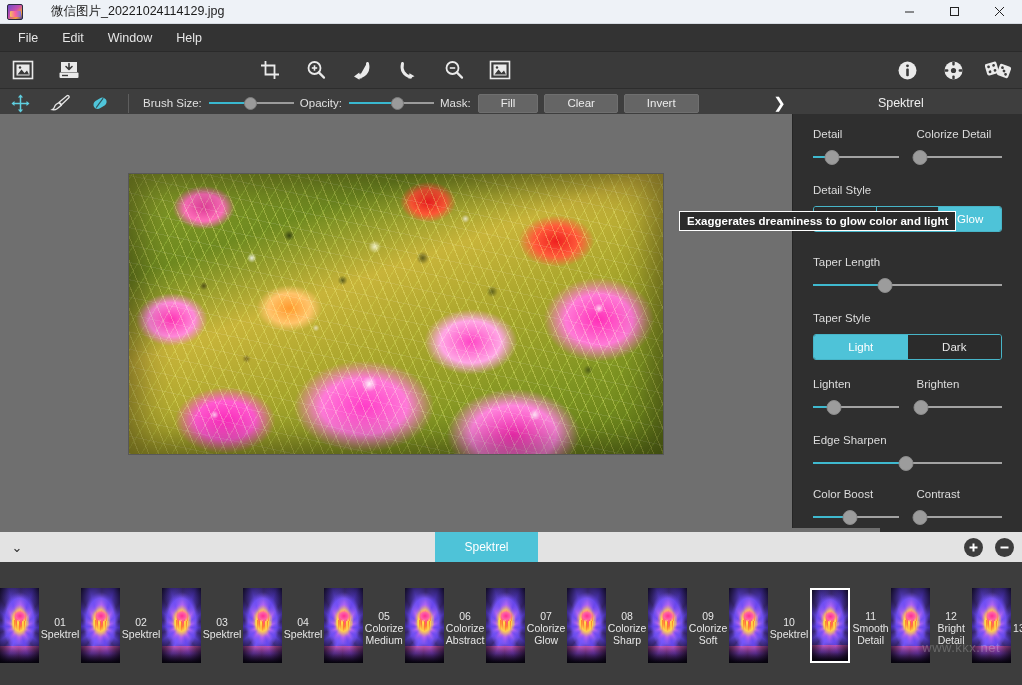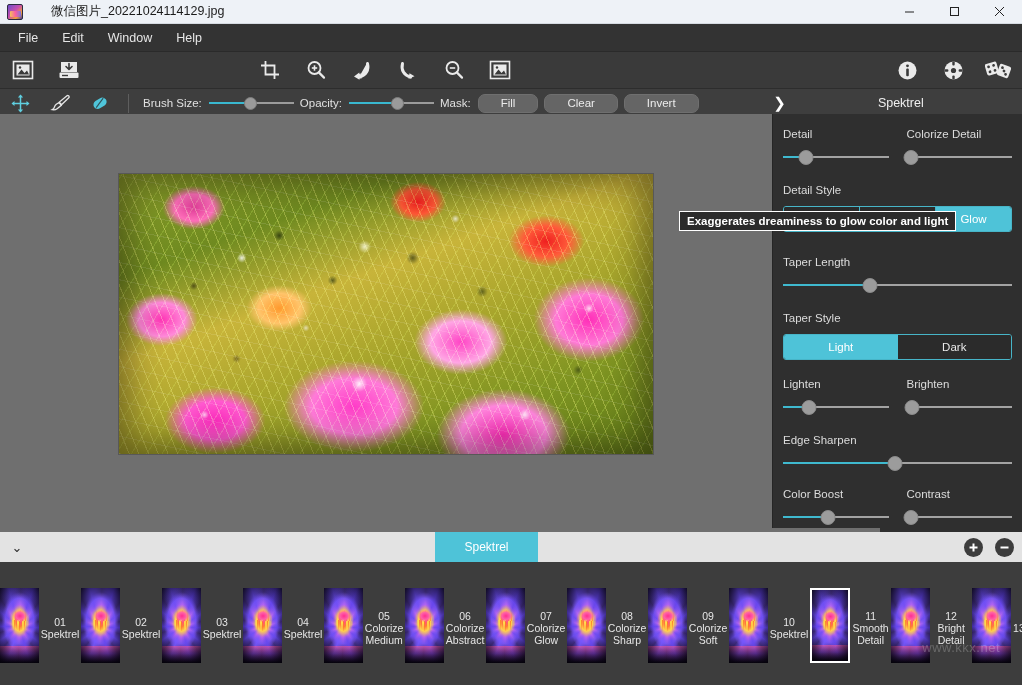--- a/index.html
+++ b/index.html
@@ -65,21 +65,21 @@
   .mini-slider{position:relative;width:85px;height:16px;display:flex;align-items:center;}
   .mini-slider .track{position:absolute;left:0;right:0;height:2px;background:#9b9b9b;}
   .mini-slider .fill{position:absolute;left:0;height:2px;background:#39b8d0;}
   .mini-slider .knob{
     position:absolute;width:13px;height:13px;border-radius:50%;background:#9a9a9a;
     border:1px solid #7c7c7c;box-sizing:border-box;
   }
   .mask-btn{
     height:19px;min-width:52px;background:#656565;border:1px solid #6f6f6f;box-sizing:border-box;
     color:#ececec;font-size:11.5px;display:flex;align-items:center;justify-content:center;
-    margin-right:6px;border-radius:7px;padding:0 22px;
+    margin-right:6px;border-radius:2px;padding:0 22px;
   }
   .chev-right{
     width:40px;height:28px;display:flex;align-items:center;justify-content:center;
     color:#fff;font-size:15px;font-weight:bold;margin-left:55px;
   }
   .preset-name{
     flex:1;text-align:center;font-size:12.5px;color:#efefef;padding-right:20px;
   }
 
   
@@ -132,22 +132,22 @@
       radial-gradient(circle 9px at 55% 30%, rgba(28,36,10,.6), rgba(0,0,0,0) 72%),
       radial-gradient(circle 6px at 14% 40%, rgba(40,30,10,.6), rgba(0,0,0,0) 70%),
       radial-gradient(circle 8px at 68% 42%, rgba(30,40,10,.55), rgba(0,0,0,0) 72%),
       radial-gradient(circle 7px at 86% 70%, rgba(25,35,10,.5), rgba(0,0,0,0) 72%),
       radial-gradient(circle 6px at 22% 66%, rgba(45,25,10,.45), rgba(0,0,0,0) 72%);
   }
   .photo .vign{box-shadow:inset 0 0 34px 10px rgba(20,12,6,.45);}
 
   
   .rpanel{
-    width:250px;background:#2f2f2f;border-left:1px solid #252525;
-    padding:0 10px;box-sizing:border-box;position:relative;
+    width:230px;background:#2f2f2f;border-left:1px solid #252525;
+    padding:0 20px;box-sizing:border-box;position:relative;
   }
   .ctrl{margin-top:14px;}
   .ctrl-label{font-size:11.5px;color:#dcdcdc;margin-bottom:10px;}
   .row{display:flex;gap:18px;}
   .col{flex:1;}
   .slider{position:relative;height:14px;display:flex;align-items:center;}
   .slider .track{position:absolute;left:0;right:0;height:2px;background:#a3a3a3;}
   .slider .fill{position:absolute;left:0;height:2px;background:#3fb9cf;}
   .slider .knob{
     position:absolute;width:15px;height:15px;border-radius:50%;background:#9c9c9c;

